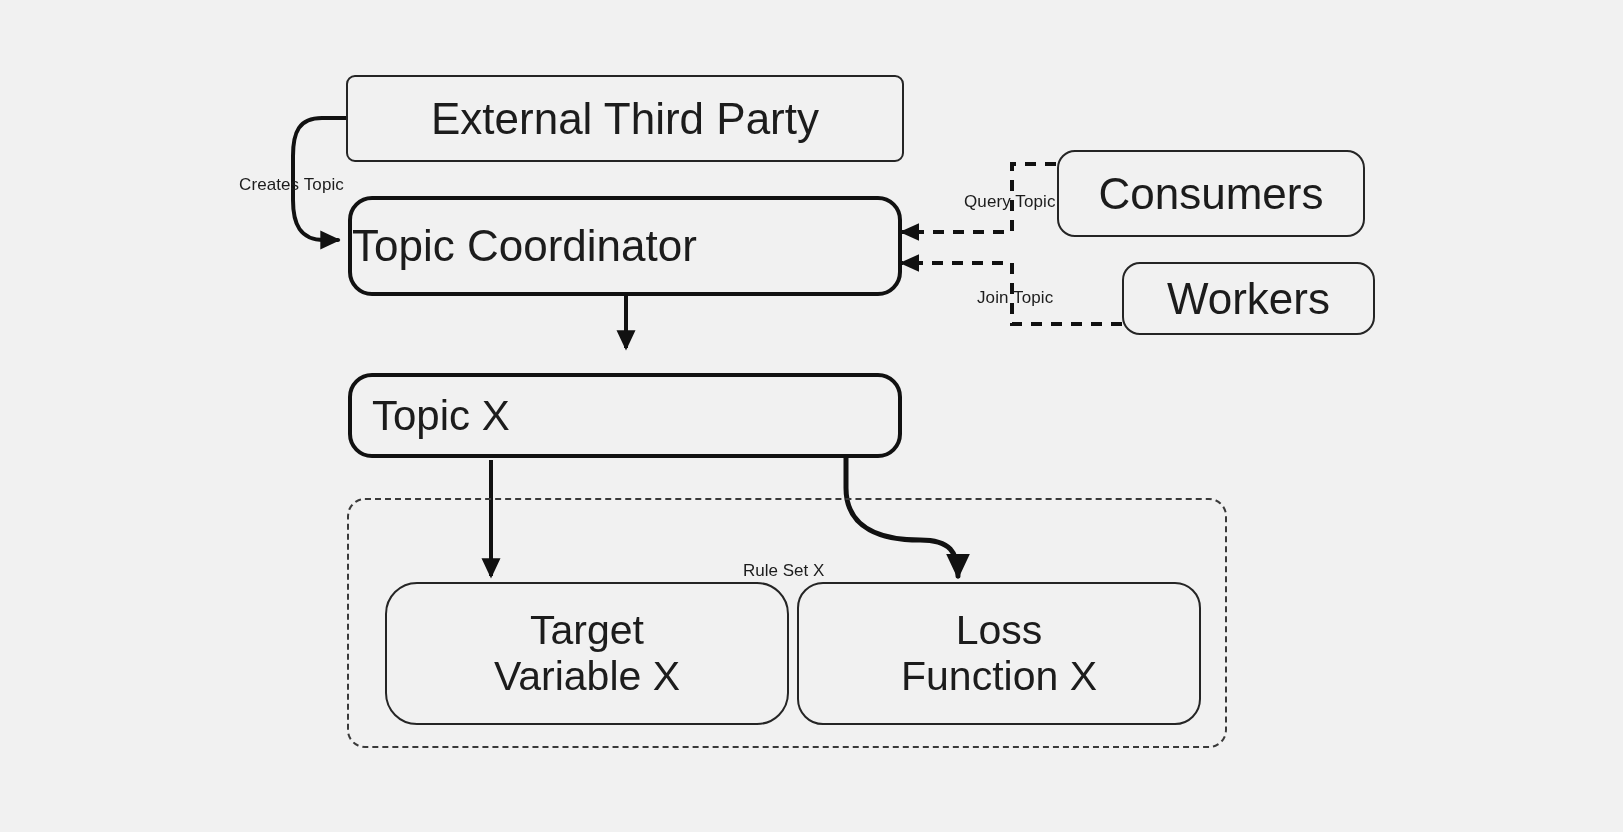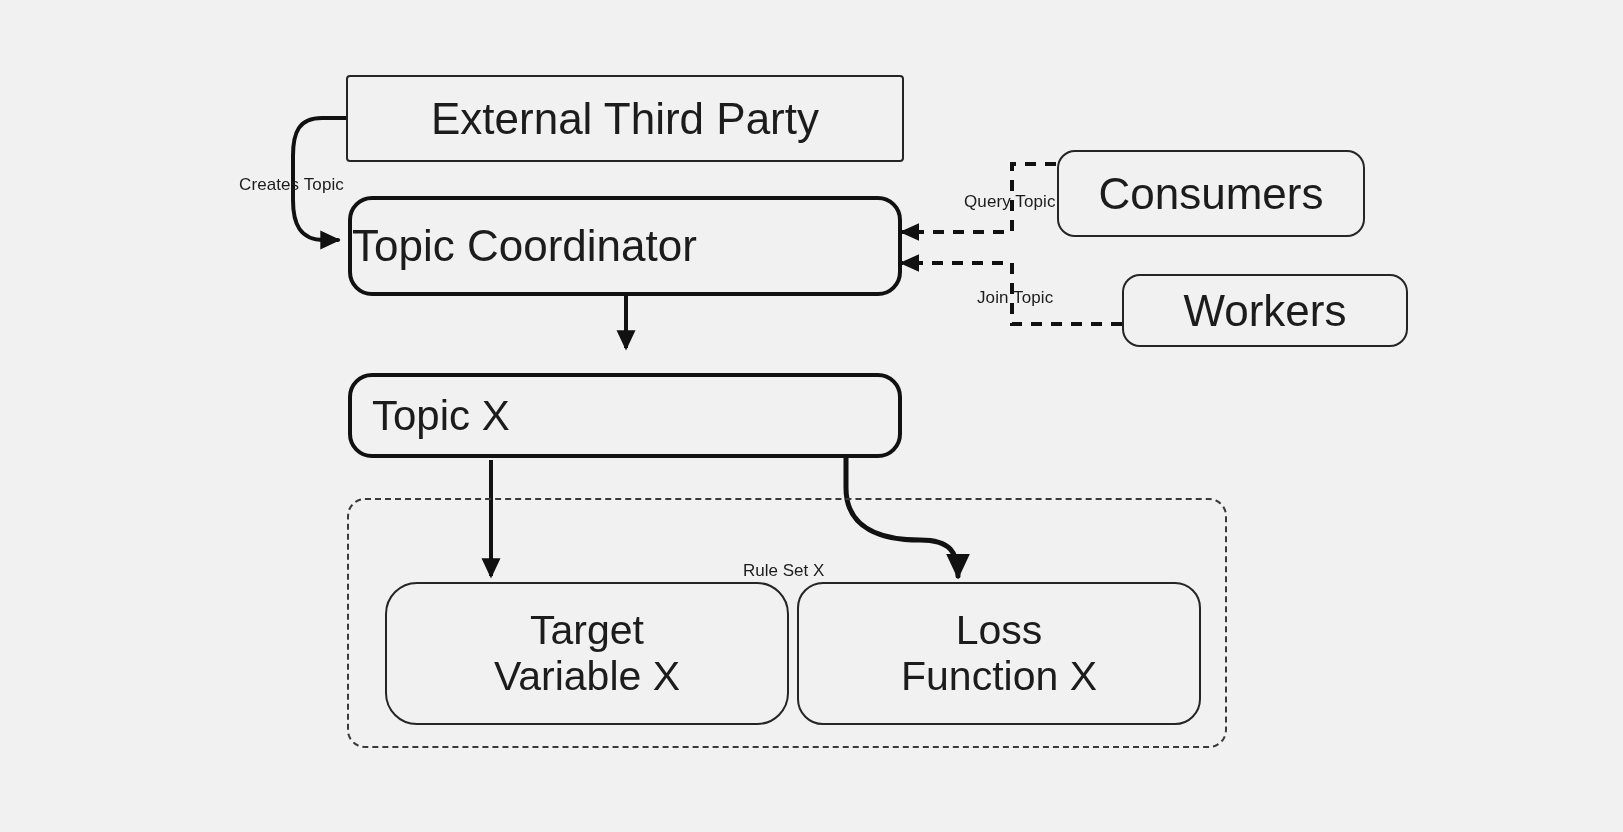--- a/index.html
+++ b/index.html
@@ -97,33 +97,33 @@
     <path d="M 626 296 L 626 348" fill="none" stroke="#111111" stroke-width="4" stroke-linecap="butt" marker-end="url(#arrowSolid)"></path>
 
     <path d="M 491 460 L 491 576" fill="none" stroke="#111111" stroke-width="4" stroke-linecap="butt" marker-end="url(#arrowSolid)"></path>
 
     <path d="M 846 458 L 846 488 C 846 530 884 540 920 540 C 950 540 958 552 958 576" fill="none" stroke="#111111" stroke-width="5" stroke-linecap="round" marker-end="url(#arrowSolid)"></path>
   </svg>
 
   <div class="group-box" style="left:347px; top:498px; width:880px; height:250px;"></div>
   <div class="group-label" style="left:743px; top:536px;">Rule Set X</div>
 
-  <div class="node thin center" style="left:346px; top:75px; width:558px; height:87px; border-radius:4px; font-size:44px;">
+  <div class="node thin center" style="left:346px; top:75px; width:558px; height:87px; border-radius:9px; font-size:44px;">
     <span>External Third Party</span>
   </div>
 
   <div class="node thick left" style="left:348px; top:196px; width:554px; height:100px; border-radius:24px; font-size:44px; ">
     <span>Topic Coordinator</span>
   </div>
 
   <div class="node thin center" style="left:1057px; top:150px; width:308px; height:87px; border-radius:18px; font-size:44px;">
     <span>Consumers</span>
   </div>
 
-  <div class="node thin center" style="left:1122px; top:274px; width:286px; height:73px; border-radius:18px; font-size:44px;">
+  <div class="node thin center" style="left:1122px; top:262px; width:253px; height:73px; border-radius:18px; font-size:44px;">
     <span>Workers</span>
   </div>
 
   <div class="node thick left" style="left:348px; top:373px; width:554px; height:85px; border-radius:24px; font-size:42px; padding-left:20px;">
     <span>Topic X</span>
   </div>
 
   <div class="node thin center" style="left:373px; top:582px; width:404px; height:143px; border-radius:32px; font-size:41px;margin-left:12px;">
     <span>Target
 Variable X</span>

